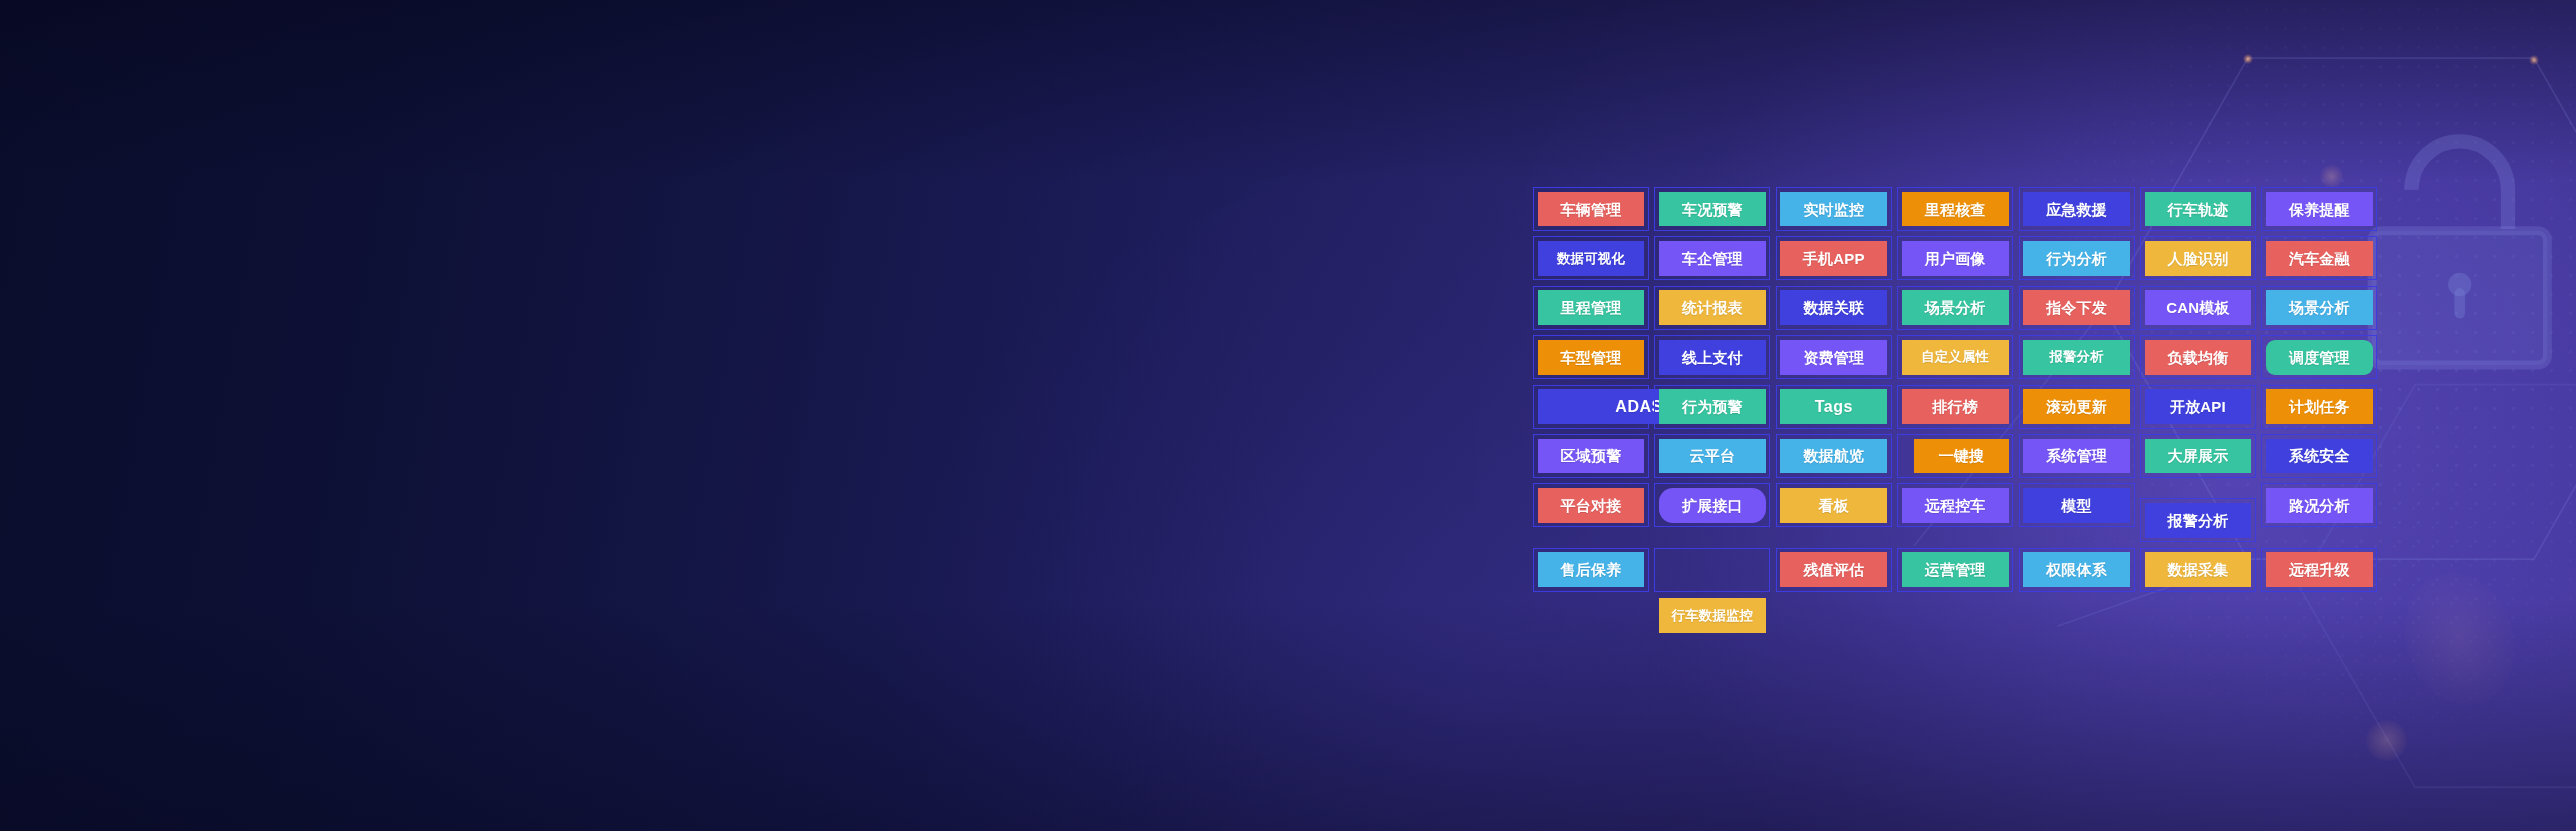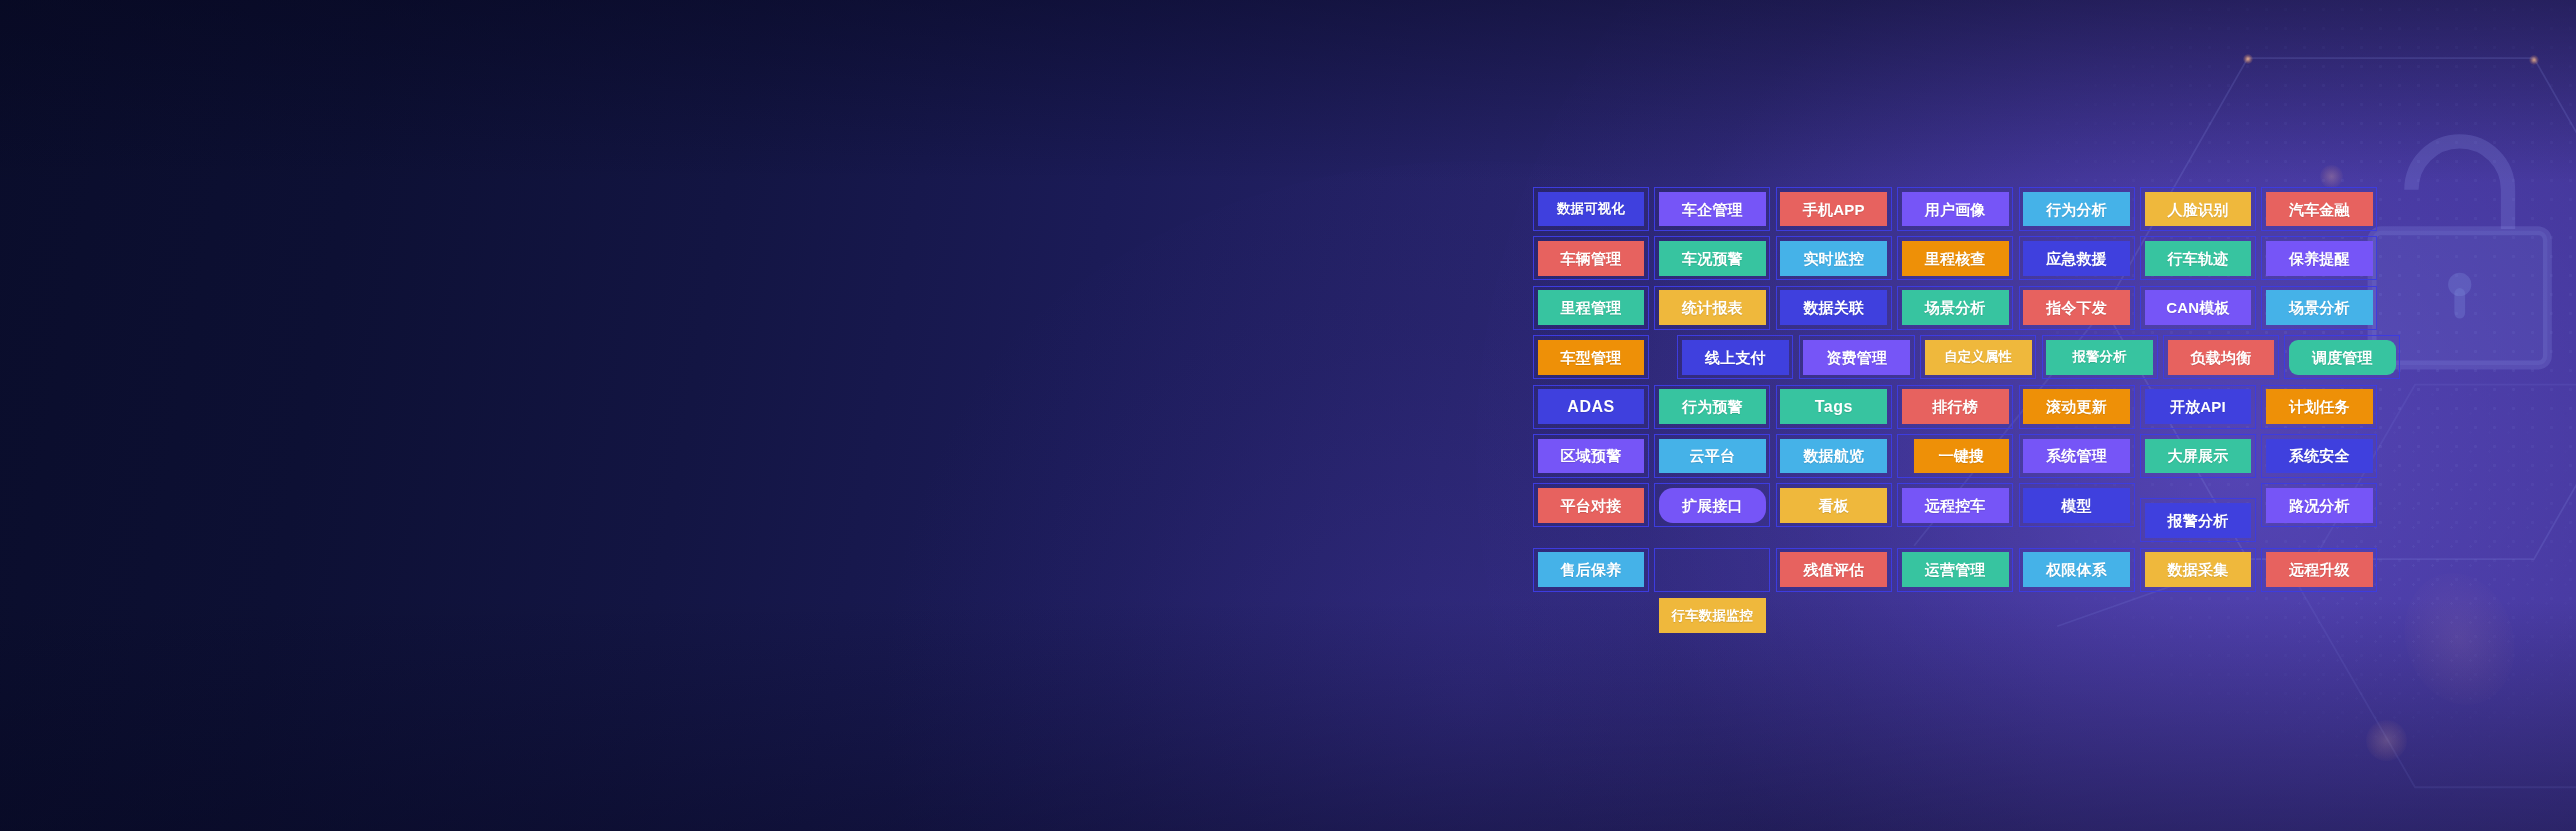--- a/index.html
+++ b/index.html
@@ -186,20 +186,57 @@
   <div class="speck a"></div>
   <div class="speck b"></div>
   <div class="speck c"></div>
   <div class="speck d"></div>
   <div class="speck e"></div>
 
   <div id="grid-panel">
     <div class="grid-rows" id="grid-rows">
         <div class="grid-row">
           <div class="tile" style="border-color: rgb(61, 60, 224);">
+            <div class="tile-fill" style="background: rgb(231, 98, 95);">
+              <span class="tile-label">车辆管理</span>
+            </div>
+          </div>
+          <div class="tile" style="border-color: rgb(61, 60, 224);">
+            <div class="tile-fill" style="background: rgb(55, 196, 160);">
+              <span class="tile-label">车况预警</span>
+            </div>
+          </div>
+          <div class="tile" style="border-color: rgb(61, 60, 224);">
+            <div class="tile-fill" style="background: rgb(69, 178, 232);">
+              <span class="tile-label">实时监控</span>
+            </div>
+          </div>
+          <div class="tile" style="border-color: rgb(61, 60, 224);">
+            <div class="tile-fill" style="background: rgb(238, 144, 7);">
+              <span class="tile-label">里程核查</span>
+            </div>
+          </div>
+          <div class="tile" style="border-color: rgb(61, 60, 224);">
+            <div class="tile-fill" style="background: rgb(63, 64, 222);">
+              <span class="tile-label">应急救援</span>
+            </div>
+          </div>
+          <div class="tile" style="border-color: rgb(61, 60, 224);">
+            <div class="tile-fill" style="background: rgb(55, 196, 160);">
+              <span class="tile-label">行车轨迹</span>
+            </div>
+          </div>
+          <div class="tile" style="border-color: rgb(61, 60, 224);">
+            <div class="tile-fill" style="background: rgb(118, 85, 247);">
+              <span class="tile-label">保养提醒</span>
+            </div>
+          </div>
+        </div>
+        <div class="grid-row">
+          <div class="tile" style="border-color: rgb(61, 60, 224);">
             <div class="tile-fill" style="background: rgb(63, 64, 222);">
               <span class="tile-label sm">数据可视化</span>
             </div>
           </div>
           <div class="tile" style="border-color: rgb(61, 60, 224);">
             <div class="tile-fill" style="background: rgb(118, 85, 247);">
               <span class="tile-label">车企管理</span>
             </div>
           </div>
           <div class="tile" style="border-color: rgb(61, 60, 224);">
@@ -223,57 +260,20 @@
             </div>
           </div>
           <div class="tile" style="border-color: rgb(61, 60, 224);">
             <div class="tile-fill" style="background: rgb(231, 98, 95);">
               <span class="tile-label">汽车金融</span>
             </div>
           </div>
         </div>
         <div class="grid-row">
           <div class="tile" style="border-color: rgb(61, 60, 224);">
-            <div class="tile-fill" style="background: rgb(231, 98, 95);">
-              <span class="tile-label">车辆管理</span>
-            </div>
-          </div>
-          <div class="tile" style="border-color: rgb(61, 60, 224);">
-            <div class="tile-fill" style="background: rgb(55, 196, 160);">
-              <span class="tile-label">车况预警</span>
-            </div>
-          </div>
-          <div class="tile" style="border-color: rgb(61, 60, 224);">
-            <div class="tile-fill" style="background: rgb(69, 178, 232);">
-              <span class="tile-label">实时监控</span>
-            </div>
-          </div>
-          <div class="tile" style="border-color: rgb(61, 60, 224);">
-            <div class="tile-fill" style="background: rgb(238, 144, 7);">
-              <span class="tile-label">里程核查</span>
-            </div>
-          </div>
-          <div class="tile" style="border-color: rgb(61, 60, 224);">
-            <div class="tile-fill" style="background: rgb(63, 64, 222);">
-              <span class="tile-label">应急救援</span>
-            </div>
-          </div>
-          <div class="tile" style="border-color: rgb(61, 60, 224);">
-            <div class="tile-fill" style="background: rgb(55, 196, 160);">
-              <span class="tile-label">行车轨迹</span>
-            </div>
-          </div>
-          <div class="tile" style="border-color: rgb(61, 60, 224);">
-            <div class="tile-fill" style="background: rgb(118, 85, 247);">
-              <span class="tile-label">保养提醒</span>
-            </div>
-          </div>
-        </div>
-        <div class="grid-row">
-          <div class="tile" style="border-color: rgb(61, 60, 224);">
             <div class="tile-fill" style="background: rgb(55, 196, 160);">
               <span class="tile-label">里程管理</span>
             </div>
           </div>
           <div class="tile" style="border-color: rgb(61, 60, 224);">
             <div class="tile-fill" style="background: rgb(239, 184, 60);">
               <span class="tile-label">统计报表</span>
             </div>
           </div>
           <div class="tile" style="border-color: rgb(61, 60, 224);">
@@ -301,21 +301,21 @@
               <span class="tile-label">场景分析</span>
             </div>
           </div>
         </div>
         <div class="grid-row">
           <div class="tile" style="border-color: rgb(61, 60, 224);">
             <div class="tile-fill" style="background: rgb(238, 144, 7);">
               <span class="tile-label">车型管理</span>
             </div>
           </div>
-          <div class="tile" style="border-color: rgb(61, 60, 224); margin-left: 23px;">
+          <div class="tile" style="border-color: rgb(61, 60, 224);">
             <div class="tile-fill" style="background: rgb(63, 64, 222);">
               <span class="tile-label">线上支付</span>
             </div>
           </div>
           <div class="tile" style="border-color: rgb(61, 60, 224);">
             <div class="tile-fill" style="background: rgb(118, 85, 247);">
               <span class="tile-label">资费管理</span>
             </div>
           </div>
           <div class="tile" style="border-color: rgb(61, 60, 224);">
@@ -334,21 +334,21 @@
             </div>
           </div>
           <div class="tile" style="border-color: rgb(61, 60, 224);">
             <div class="tile-fill" style="background: rgb(55, 196, 160); border-radius: 9px;">
               <span class="tile-label">调度管理</span>
             </div>
           </div>
         </div>
         <div class="grid-row">
           <div class="tile" style="border-color: rgb(61, 60, 224);">
-            <div class="tile-fill" style="background: rgb(63, 64, 222);">
+            <div class="tile-fill" style="background: rgb(63, 64, 222); padding-left: 48px;">
               <span class="tile-label lat">ADAS</span>
             </div>
           </div>
           <div class="tile" style="border-color: rgb(61, 60, 224);">
             <div class="tile-fill" style="background: rgb(55, 196, 160);">
               <span class="tile-label">行为预警</span>
             </div>
           </div>
           <div class="tile" style="border-color: rgb(61, 60, 224);">
             <div class="tile-fill" style="background: rgb(55, 196, 160);">

